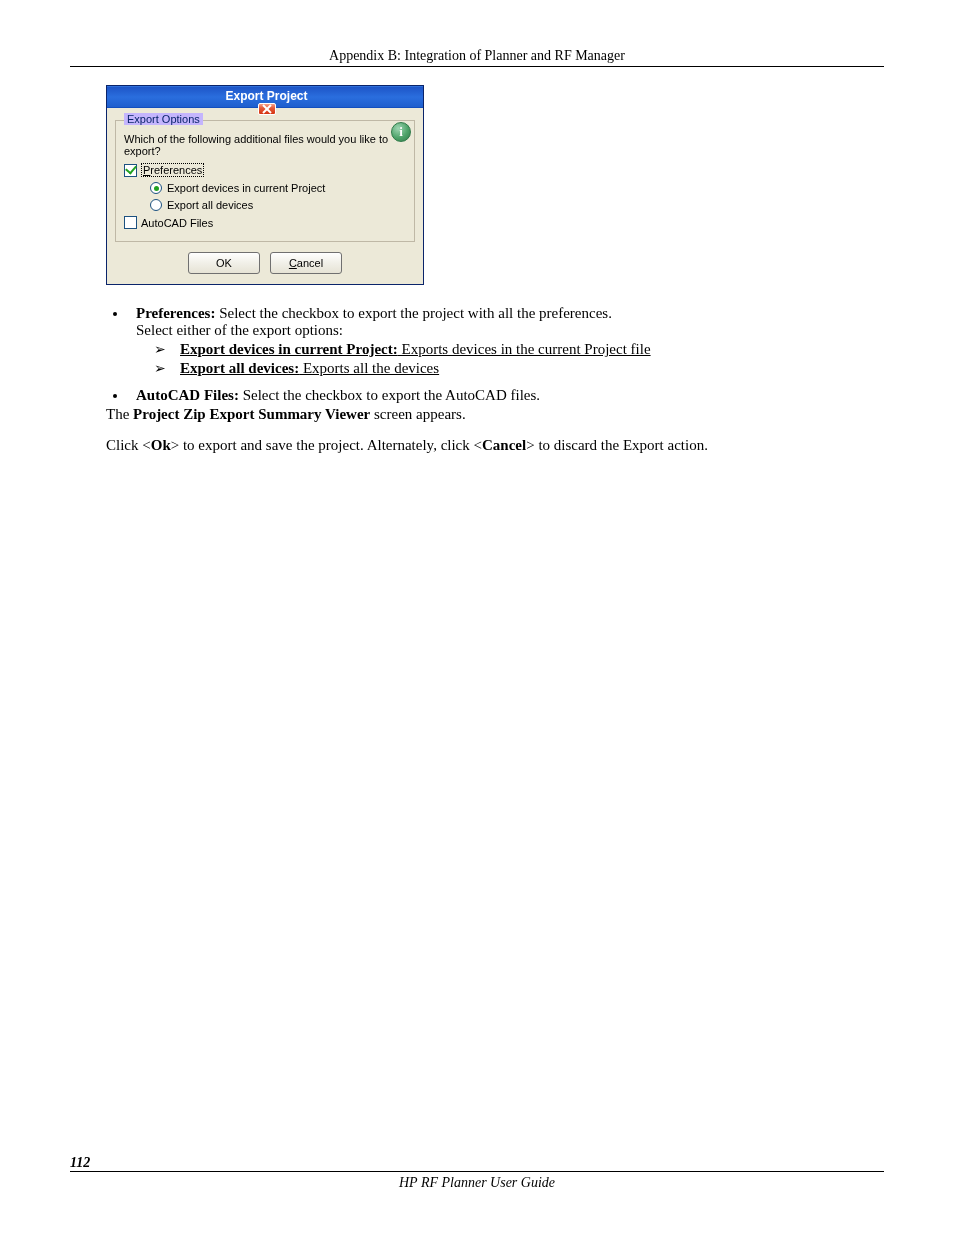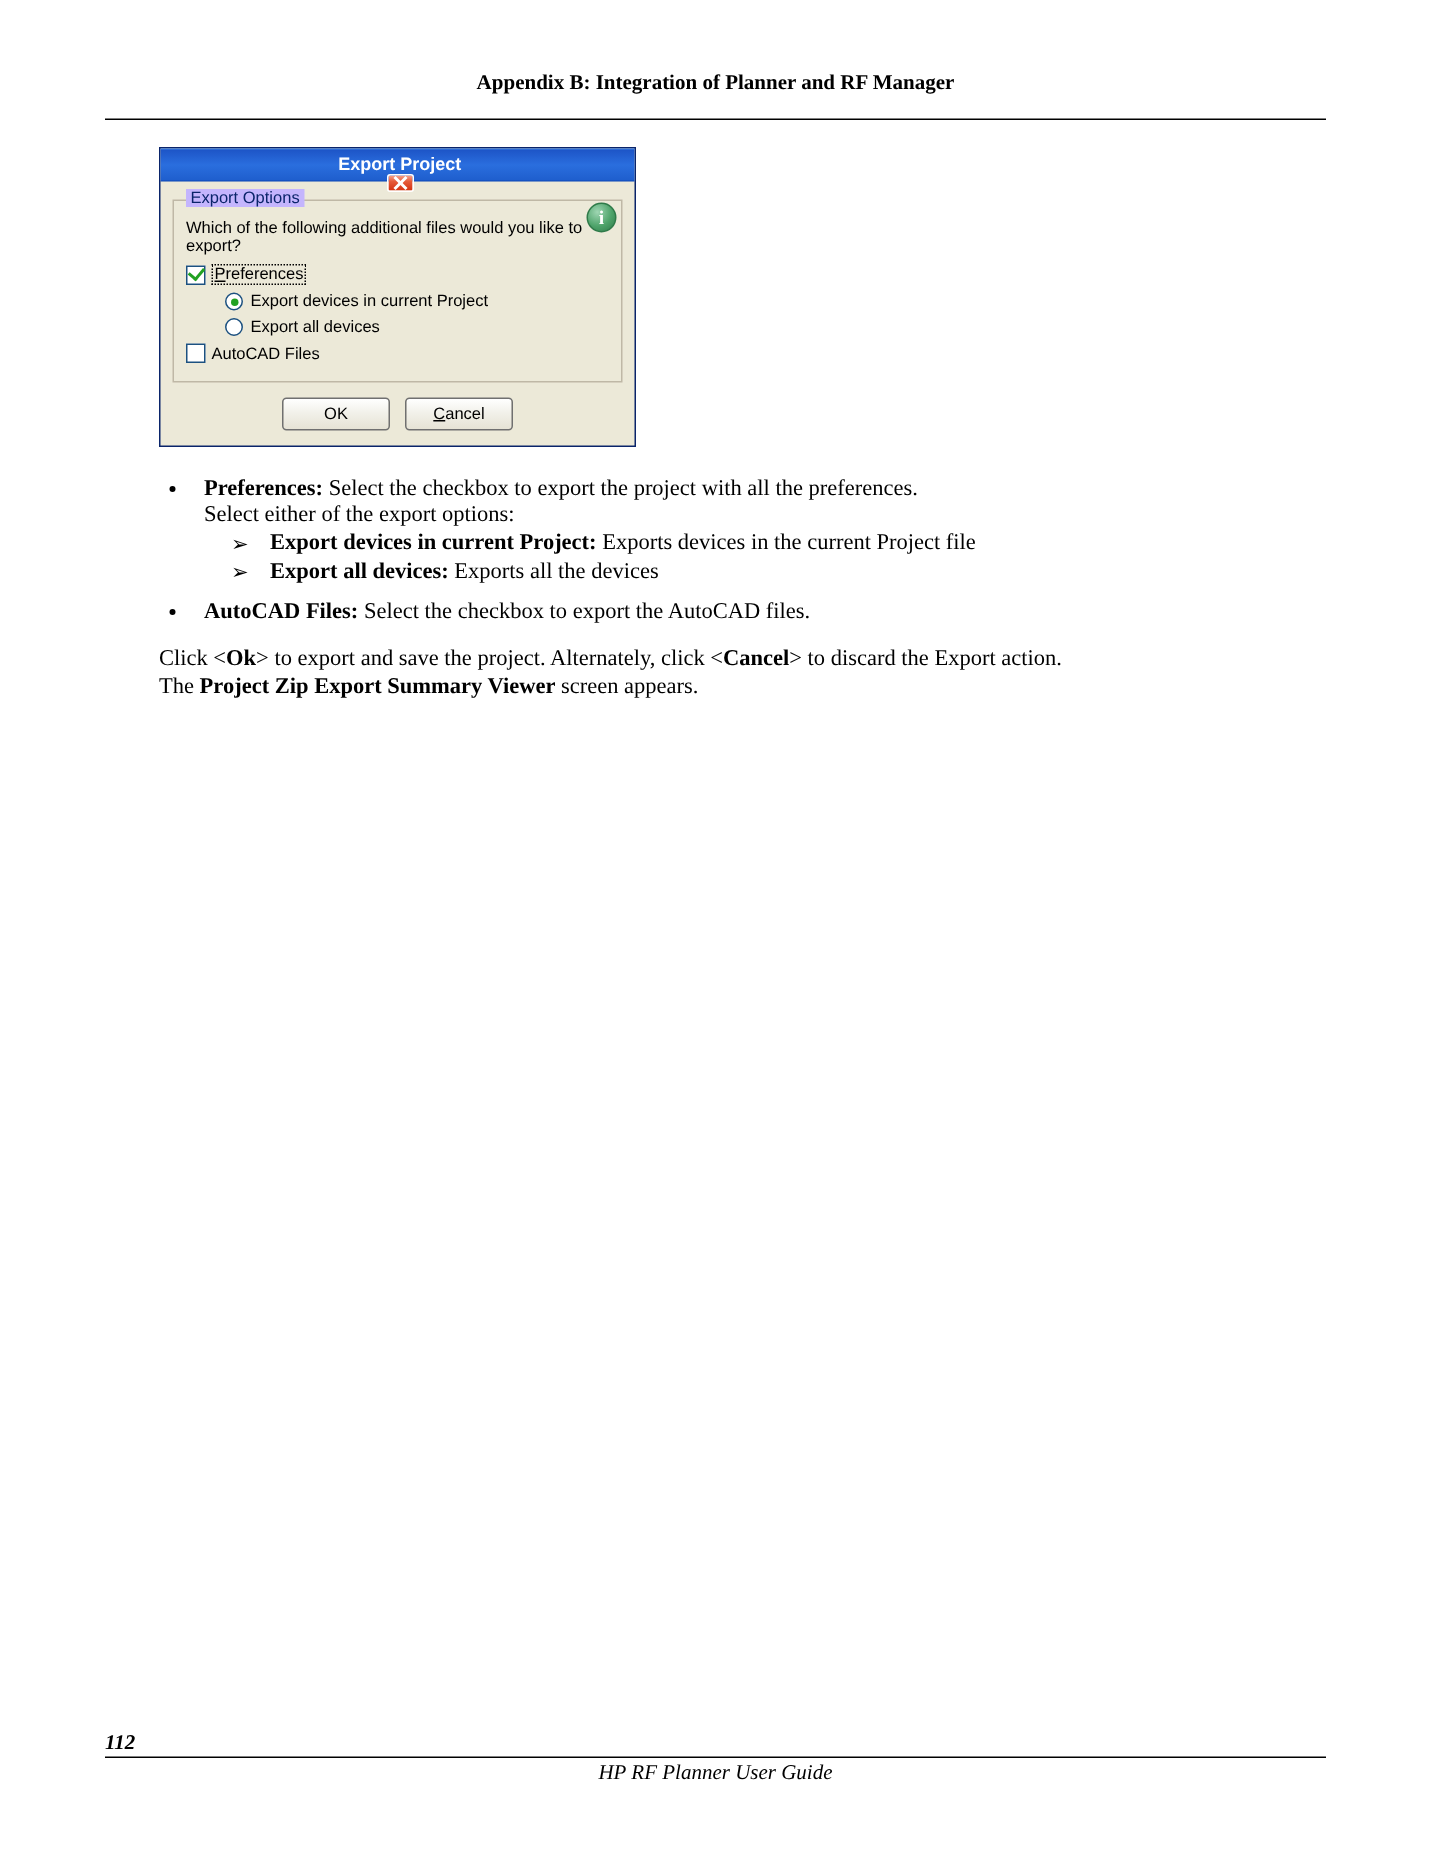--- a/index.html
+++ b/index.html
@@ -12,23 +12,23 @@
     width: 954px;
   }
   .page {
     padding: 48px 70px 40px 70px;
     position: relative;
     min-height: 1235px;
   }
   .header-line {
     border-bottom: 1px solid #000;
     margin: 0 0 18px 0;
-    padding-bottom: 15px;
+    padding-bottom: 2px;
     text-align: center;
-    font-weight: bold;
+    font-weight: normal;
     font-size: 14px;
   }
   .intro {
     font-size: 15px;
     margin: 0 0 10px 36px;
   }
   .dialog-wrap {
     margin: 4px 0 20px 36px;
   }
   .dialog {
@@ -189,20 +189,21 @@
   ul.tri {
     list-style: none;
     margin: 2px 0 2px 18px;
     padding-left: 0;
     font-size: 15px;
   }
   ul.tri li {
     position: relative;
     padding-left: 26px;
     margin: 2px 0;
+    text-decoration: underline;
   }
   ul.tri li::before {
     content: "➢";
     position: absolute;
     left: 0;
     top: 0;
     font-size: 14px;
   }
   .sub {
     font-size: 15px;
@@ -300,25 +301,25 @@
       <ul class="tri">
         <li><b>Export devices in current Project:</b><span> Exports devices in the current Project file</span></li>
         <li><b>Export all devices:</b><span> Exports all the devices</span></li>
       </ul>
     </li>
     <li style="margin-top:10px">
       <b>AutoCAD Files:</b><span> Select the checkbox to export the AutoCAD files.</span>
     </li>
   </ul>
 
+  <p class="click-para" style="margin-top:2px">
+    <span>The </span><b>Project Zip Export Summary Viewer</b><span> screen appears.</span>
+  </p>
   <p class="click-para">
     <span>Click &lt;</span><b>Ok</b><span>&gt; to export and save the project. Alternately, click &lt;</span><b>Cancel</b><span>&gt; to discard the Export action.</span>
-  </p>
-  <p class="click-para" style="margin-top:2px">
-    <span>The </span><b>Project Zip Export Summary Viewer</b><span> screen appears.</span>
   </p>
 
   <div class="footer">
     <div class="page-num">112</div>
     <div class="footer-line">
       <div class="guide-title">HP RF Planner User Guide</div>
     </div>
   </div>
 </div>
 

